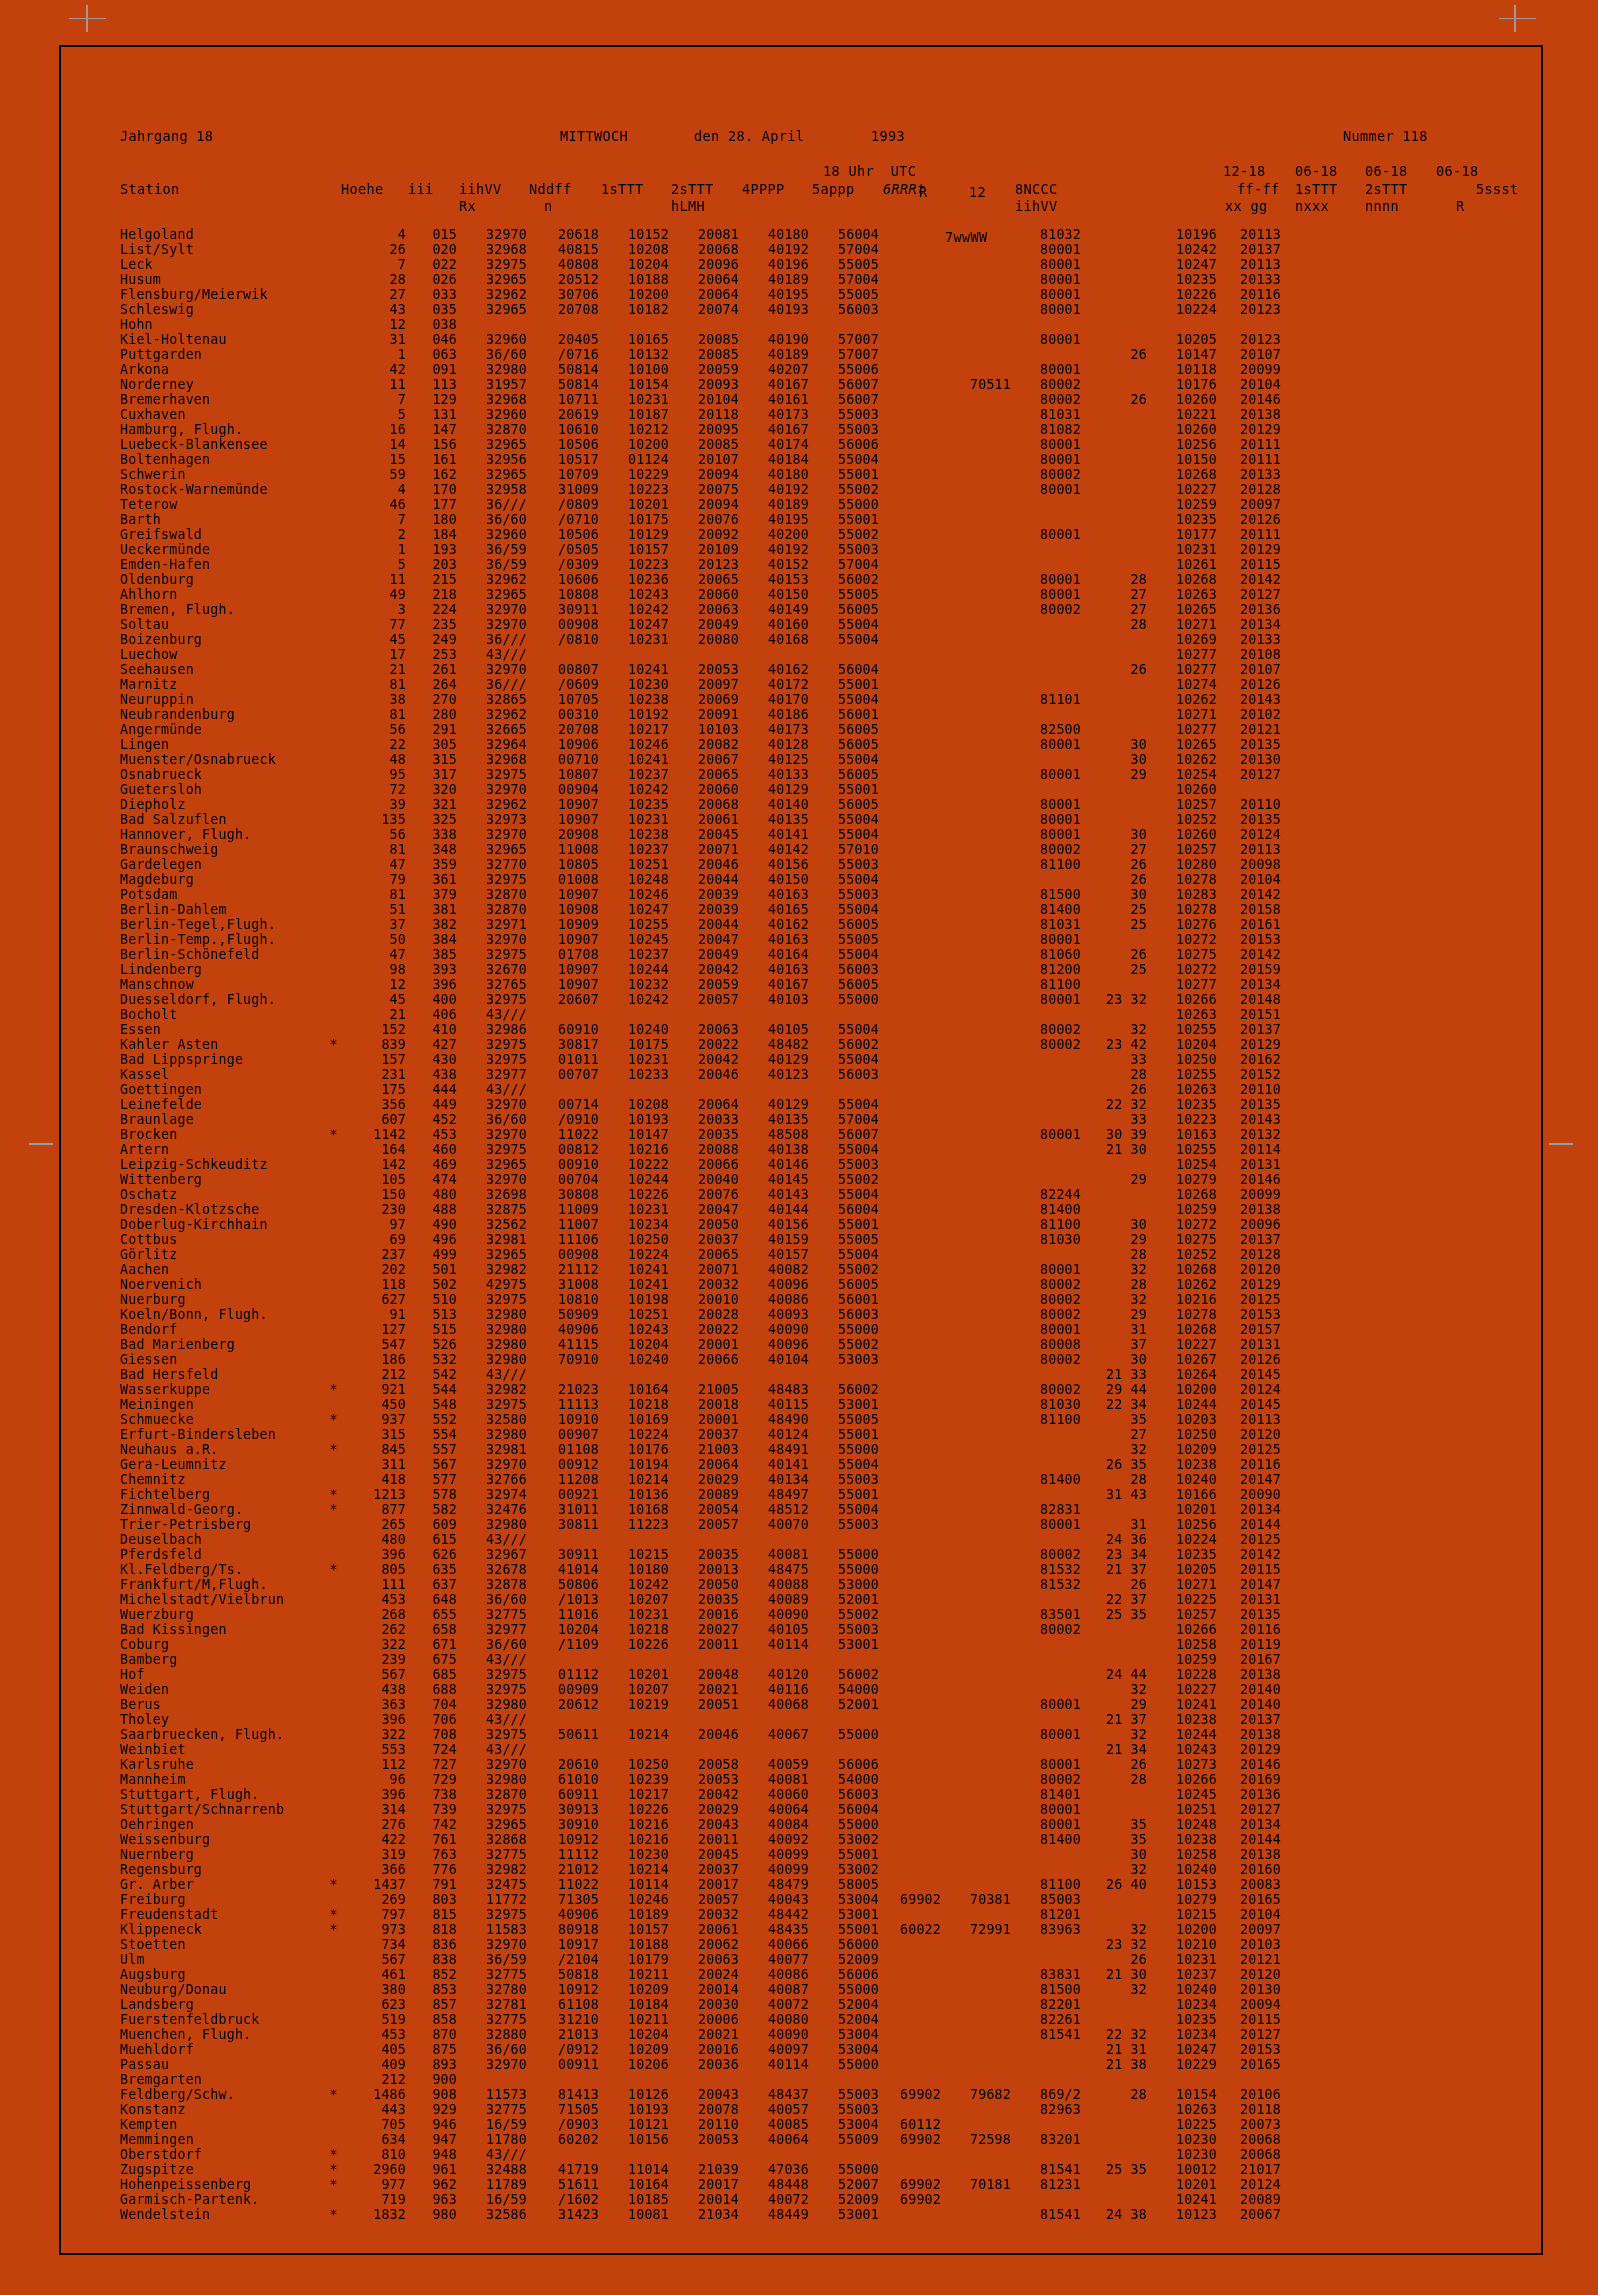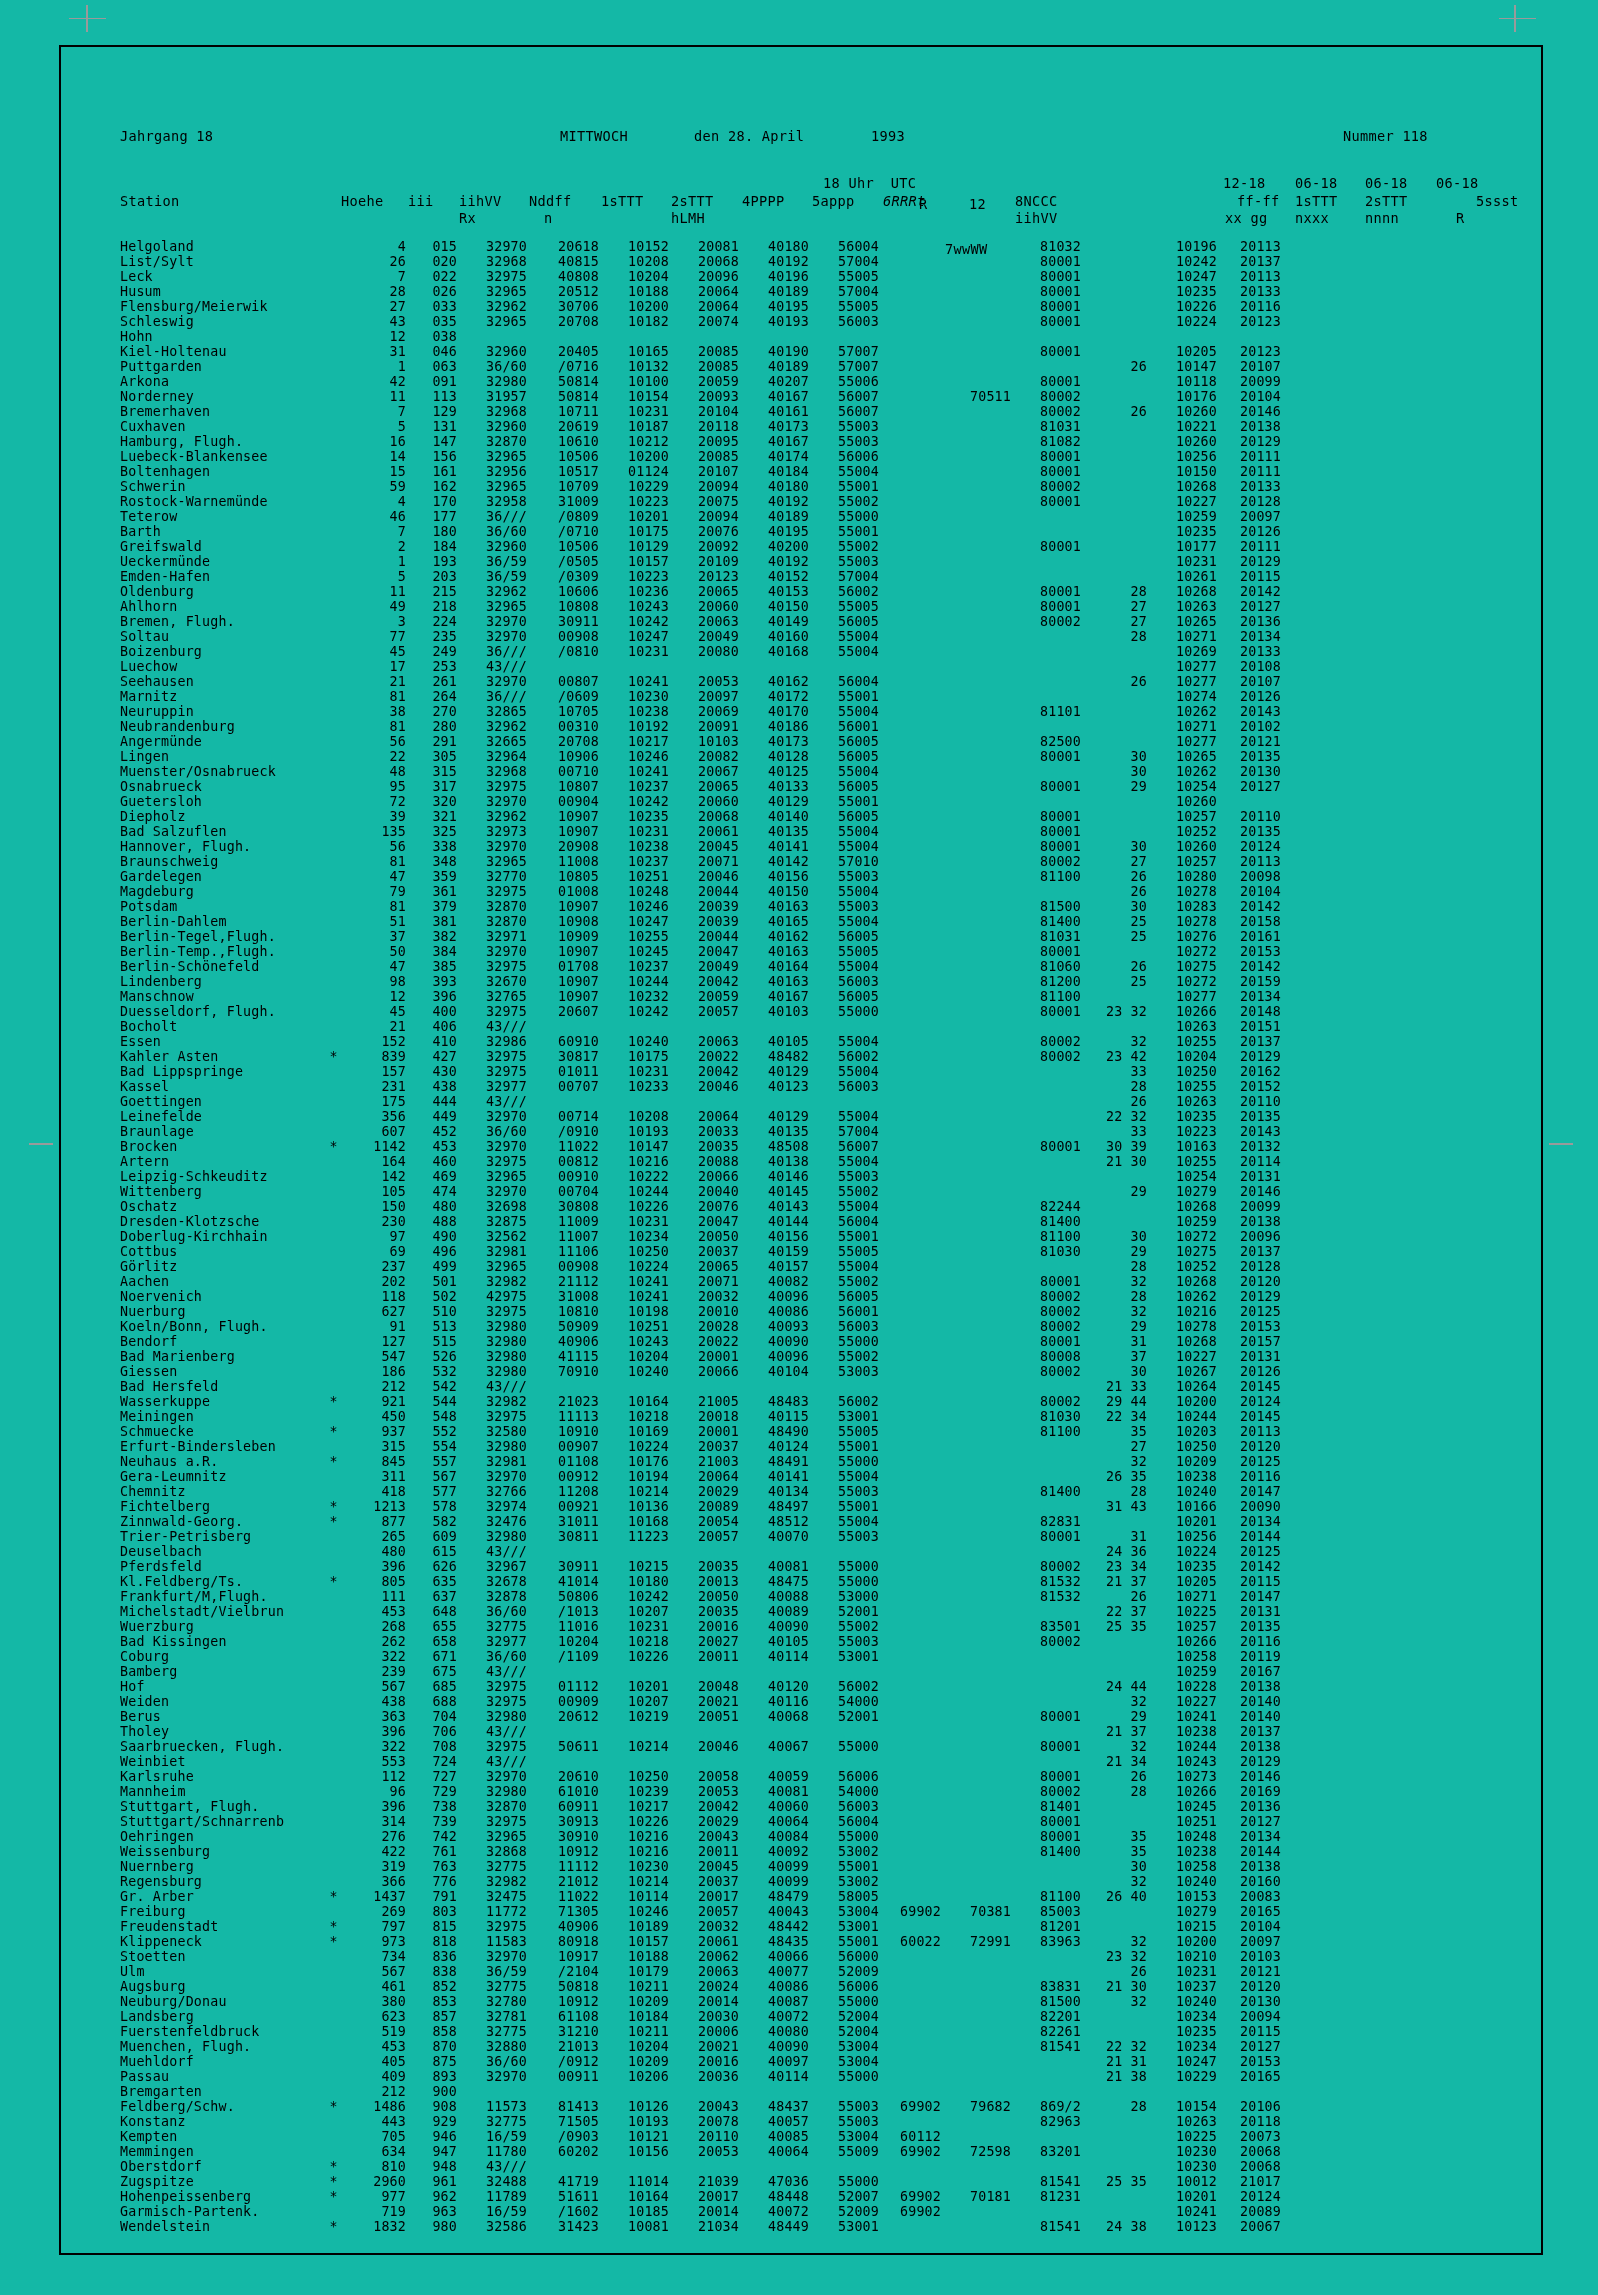--- a/index.html
+++ b/index.html
@@ -4,21 +4,21 @@
 <style>
   html, body {
     margin: 0;
     padding: 0;
     background: #ffffff;
   }
   .page {
     position: relative;
     width: 1599px;
     height: 2295px;
-    background: #14b8a6;
+    background: #c2410c;
     font-family: "DejaVu Sans Mono", "Liberation Mono", monospace;
     overflow: hidden;
   }
   
   .frame {
     position: absolute;
     left: 59px;
     top: 45px;
     width: 1480px;
     height: 2206px;
@@ -94,21 +94,21 @@
   <div class="content">
 
     <div class="hdr-row" style="height:35px;">
       <span style="left:0px;top:0;">Jahrgang 18</span>
       <span style="left:440px;top:0;">MITTWOCH</span>
       <span style="left:574px;top:0;">den 28. April</span>
       <span style="left:751px;top:0;">1993</span>
       <span style="left:1223px;top:0;">Nummer 118</span>
     </div>
 
-    <div class="hdr-row" style="height:17.6px;margin-top:12px;">
+    <div class="hdr-row" style="height:17.6px;">
       <span style="left:703px;top:0;">18 Uhr  UTC</span>
       <span style="left:1103px;top:0;">12-18</span>
       <span style="left:1175px;top:0;">06-18</span>
       <span style="left:1245px;top:0;">06-18</span>
       <span style="left:1316px;top:0;">06-18</span>
     </div>
 
     <div class="hdr-row" style="height:17.6px;">
       <span style="left:0px;top:0;">Station</span>
       <span style="left:221px;top:0;">Hoehe</span>

